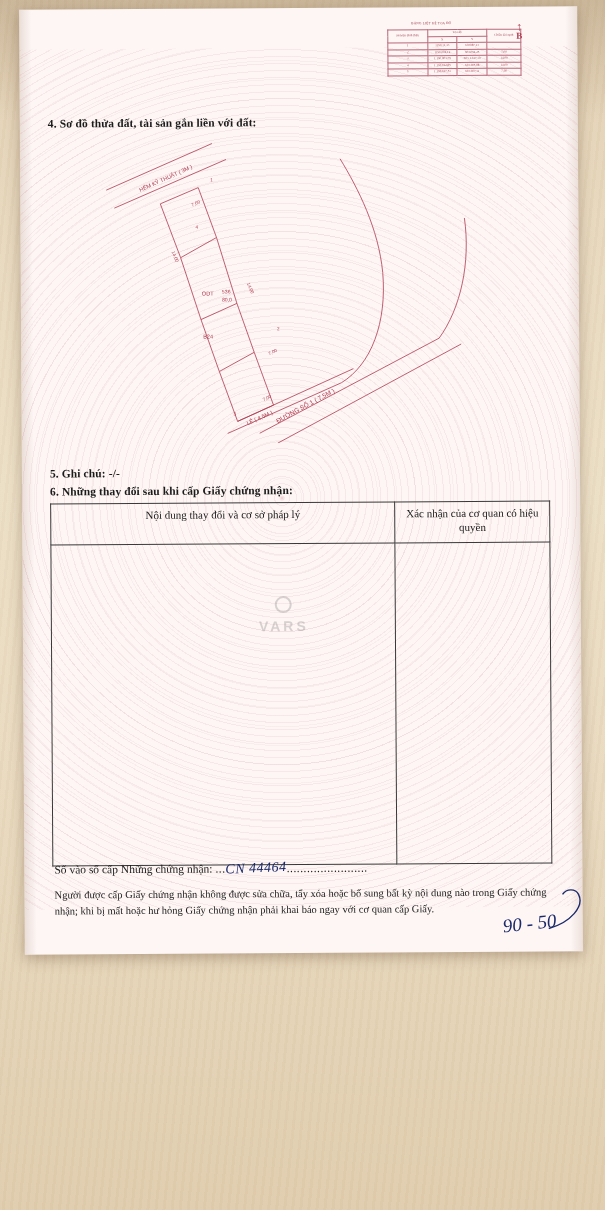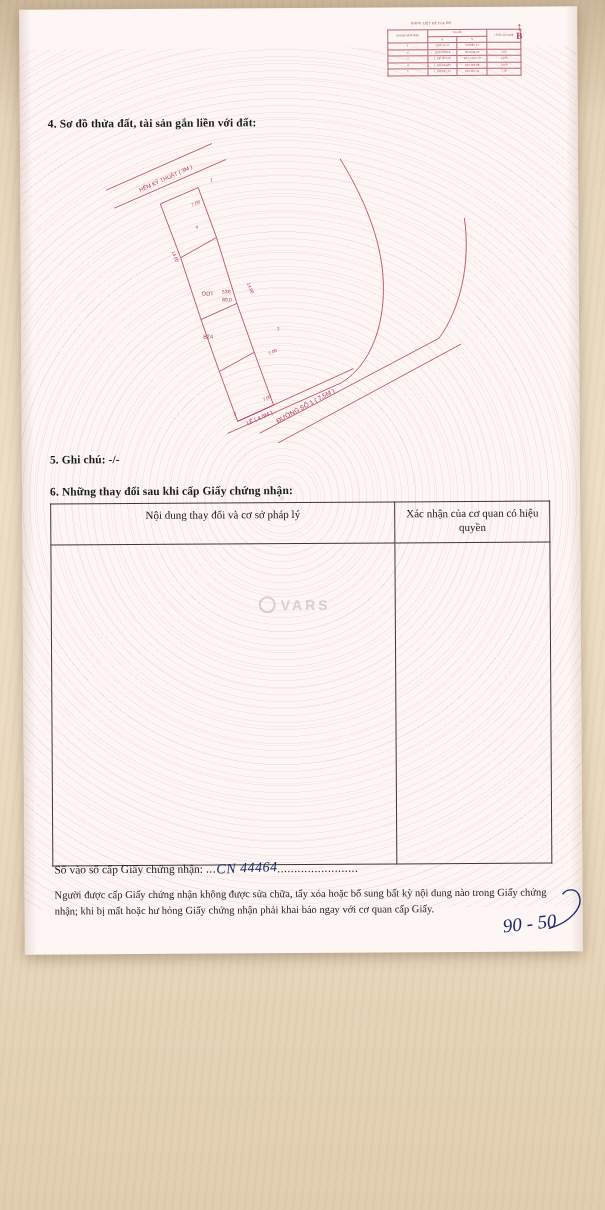--- a/index.html
+++ b/index.html
@@ -73,21 +73,21 @@
   }
 
   
   .h-sec {
     position: absolute;
     font-weight: bold;
     font-size: 11.5px;
     letter-spacing: 0.1px;
   }
   #sec4 { left: 28px; top: 108px; }
-  #sec5 { left: 28px; top: 444px; }
+  #sec5 { left: 28px; top: 458px; }
   #sec6 { left: 28px; top: 476px; }
   .note-val { font-weight: bold; }
 
   
   .diagram {
     position: absolute;
     left: 20px; top: 125px;
     width: 520px; height: 310px;
   }
   .diagram svg { display: block; }
@@ -155,20 +155,21 @@
     left: 236px;
     top: 588px;
     color: rgba(120,110,115,0.28);
     font-size: 14px;
     letter-spacing: 3px;
     font-family: "Liberation Sans", sans-serif;
     font-weight: bold;
     display: flex;
     align-items: center;
     gap: 5px;
+    flex-direction: column;
   }
   .watermark .wm-mark {
     display: inline-block;
     width: 13px; height: 13px;
     border: 2px solid rgba(120,110,115,0.28);
     border-radius: 50%;
   }
 
   
   .line-serial {
@@ -338,21 +339,21 @@
         </tr>
       </tbody>
     </table>
 
     <div class="watermark">
       <span class="wm-mark"></span>
       <span>VARS</span>
     </div>
 
     <div class="line-serial">
-      <span>Số vào sổ cấp Giấy chứng nhận:</span>
+      <span>Số vào sổ cấp Những chứng nhận:</span>
       <span class="dots">...</span><span class="handwrite">CN 44464</span><span class="dots">........................</span>
     </div>
 
     <div class="footnote">Người được cấp Giấy chứng nhận không được sửa chữa, tẩy xóa hoặc bổ sung bất kỳ nội dung nào trong Giấy chứng nhận; khi bị mất hoặc hư hỏng Giấy chứng nhận phải khai báo ngay với cơ quan cấp Giấy.</div>
 
     <div class="hand-num">90 - 50</div>
     <svg class="hand-swoosh" viewBox="0 0 44 46">
       <path d="M4 42 C 26 36 40 20 34 8 C 31 2 22 2 18 8" stroke="#1c2a6b" stroke-width="1.4" fill="none"></path>
     </svg>
 

